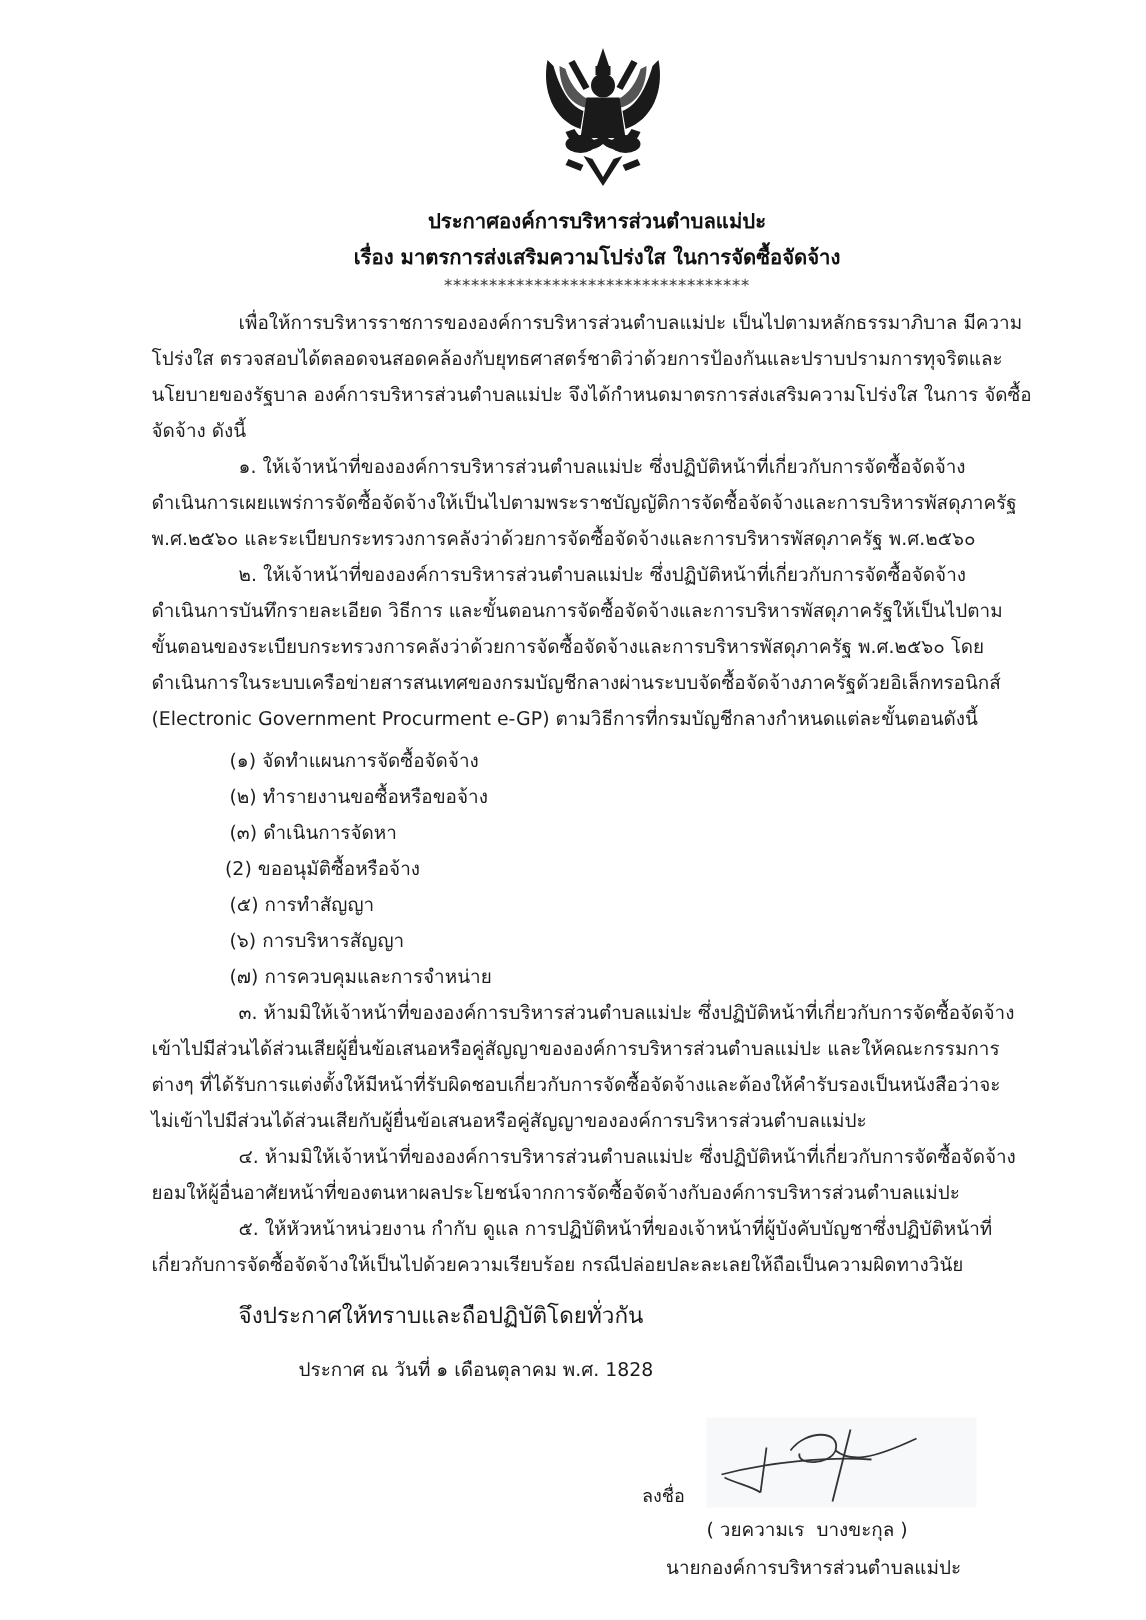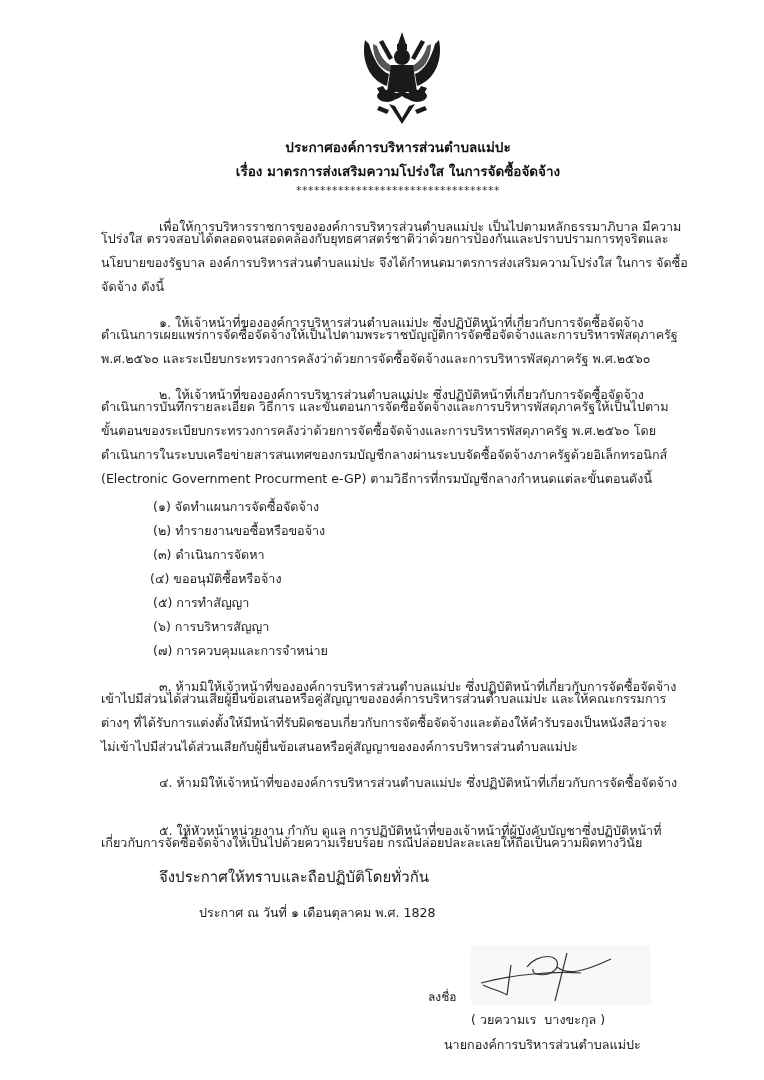--- a/index.html
+++ b/index.html
@@ -14,21 +14,21 @@
       position: absolute; left: 0; width: 764px; text-align: center;
       font-weight: bold; font-size: 13.5px; color: #111;
     }
     .t1 { top: 136px; }
     .t2 { top: 160px; }
     .stars { position: absolute; top: 184px; left: 0; width: 764px; text-align: center; font-size: 11px; letter-spacing: 0.5px; color: #333; }
     .line {
       position: absolute; left: 85px; white-space: nowrap;
       font-size: 12.6px; line-height: 18px; color: #1e1e1e;
     }
-    .ind1 { left: 143px; margin-top: 12px; }
+    .ind1 { left: 143px; }
     .ind-sub { left: 137px; text-align: right; }
     .signature { position: absolute; left: 455px; top: 945px; width: 180px; height: 60px; background: #f7f8f9; }
     .sign-label { position: absolute; left: 412px; top: 987px; font-size: 12px; }
     .sign-name { position: absolute; left: 455px; top: 1010px; font-size: 12.6px; white-space: pre; }
     .sign-pos { position: absolute; left: 428px; top: 1035px; font-size: 12.6px; }
     .closing { position: absolute; left: 143px; top: 865px; font-size: 15px; }
     .dateline { position: absolute; left: 183px; top: 903px; font-size: 12.6px; }
   </style>
 </head>
 <body>
@@ -79,31 +79,32 @@
 
   <div class="line ind1" style="top:374px">๒. ให้เจ้าหน้าที่ขององค์การบริหารส่วนตำบลแม่ปะ ซึ่งปฏิบัติหน้าที่เกี่ยวกับการจัดซื้อจัดจ้าง</div>
   <div class="line" style="top:398px">ดำเนินการบันทึกรายละเอียด วิธีการ และขั้นตอนการจัดซื้อจัดจ้างและการบริหารพัสดุภาครัฐให้เป็นไปตาม</div>
   <div class="line" style="top:422px">ขั้นตอนของระเบียบกระทรวงการคลังว่าด้วยการจัดซื้อจัดจ้างและการบริหารพัสดุภาครัฐ พ.ศ.๒๕๖๐ โดย</div>
   <div class="line" style="top:446px">ดำเนินการในระบบเครือข่ายสารสนเทศของกรมบัญชีกลางผ่านระบบจัดซื้อจัดจ้างภาครัฐด้วยอิเล็กทรอนิกส์</div>
   <div class="line" style="top:470px">(Electronic Government Procurment e-GP) ตามวิธีการที่กรมบัญชีกลางกำหนดแต่ละขั้นตอนดังนี้</div>
 
   <div class="line ind-sub" style="top:498px">(๑) จัดทำแผนการจัดซื้อจัดจ้าง</div>
   <div class="line ind-sub" style="top:522px">(๒) ทำรายงานขอซื้อหรือขอจ้าง</div>
   <div class="line ind-sub" style="top:546px">(๓) ดำเนินการจัดหา</div>
-  <div class="line ind-sub" style="top:570px;left:134px">(๔) ขออนุมัติซื้อหรือจ้าง</div>
+  <div class="line ind-sub" style="top:570px;left:134px">(2) ขออนุมัติซื้อหรือจ้าง</div>
   <div class="line ind-sub" style="top:594px">(๕) การทำสัญญา</div>
   <div class="line ind-sub" style="top:618px">(๖) การบริหารสัญญา</div>
   <div class="line ind-sub" style="top:642px">(๗) การควบคุมและการจำหน่าย</div>
 
   <div class="line ind1" style="top:666px">๓. ห้ามมิให้เจ้าหน้าที่ขององค์การบริหารส่วนตำบลแม่ปะ ซึ่งปฏิบัติหน้าที่เกี่ยวกับการจัดซื้อจัดจ้าง</div>
   <div class="line" style="top:690px">เข้าไปมีส่วนได้ส่วนเสียผู้ยื่นข้อเสนอหรือคู่สัญญาขององค์การบริหารส่วนตำบลแม่ปะ และให้คณะกรรมการ</div>
   <div class="line" style="top:714px">ต่างๆ ที่ได้รับการแต่งตั้งให้มีหน้าที่รับผิดชอบเกี่ยวกับการจัดซื้อจัดจ้างและต้องให้คำรับรองเป็นหนังสือว่าจะ</div>
   <div class="line" style="top:738px">ไม่เข้าไปมีส่วนได้ส่วนเสียกับผู้ยื่นข้อเสนอหรือคู่สัญญาขององค์การบริหารส่วนตำบลแม่ปะ</div>
 
   <div class="line ind1" style="top:762px">๔. ห้ามมิให้เจ้าหน้าที่ขององค์การบริหารส่วนตำบลแม่ปะ ซึ่งปฏิบัติหน้าที่เกี่ยวกับการจัดซื้อจัดจ้าง</div>
+  <div class="line" style="top:786px">ยอมให้ผู้อื่นอาศัยหน้าที่ของตนหาผลประโยชน์จากการจัดซื้อจัดจ้างกับองค์การบริหารส่วนตำบลแม่ปะ</div>
 
   <div class="line ind1" style="top:810px">๕. ให้หัวหน้าหน่วยงาน กำกับ ดูแล การปฏิบัติหน้าที่ของเจ้าหน้าที่ผู้บังคับบัญชาซึ่งปฏิบัติหน้าที่</div>
   <div class="line" style="top:834px">เกี่ยวกับการจัดซื้อจัดจ้างให้เป็นไปด้วยความเรียบร้อย กรณีปล่อยปละละเลยให้ถือเป็นความผิดทางวินัย</div>
 
   <div class="closing">จึงประกาศให้ทราบและถือปฏิบัติโดยทั่วกัน</div>
   <div class="dateline">ประกาศ ณ วันที่ ๑ เดือนตุลาคม พ.ศ. 1828</div>
 
   <svg class="signature" viewBox="0 0 180 60">
     <path d="M10,38 C40,30 80,26 110,28" stroke="#333" stroke-width="1.2" fill="none"></path>
     <path d="M40,20 L36,50" stroke="#333" stroke-width="1.2" fill="none"></path>

